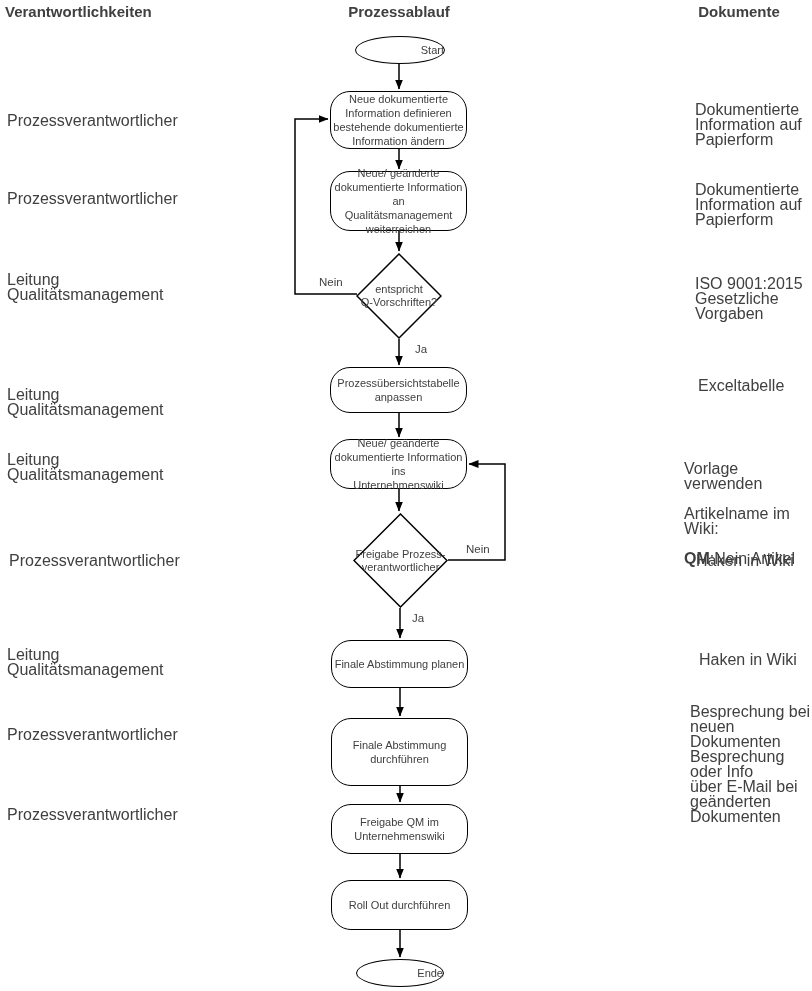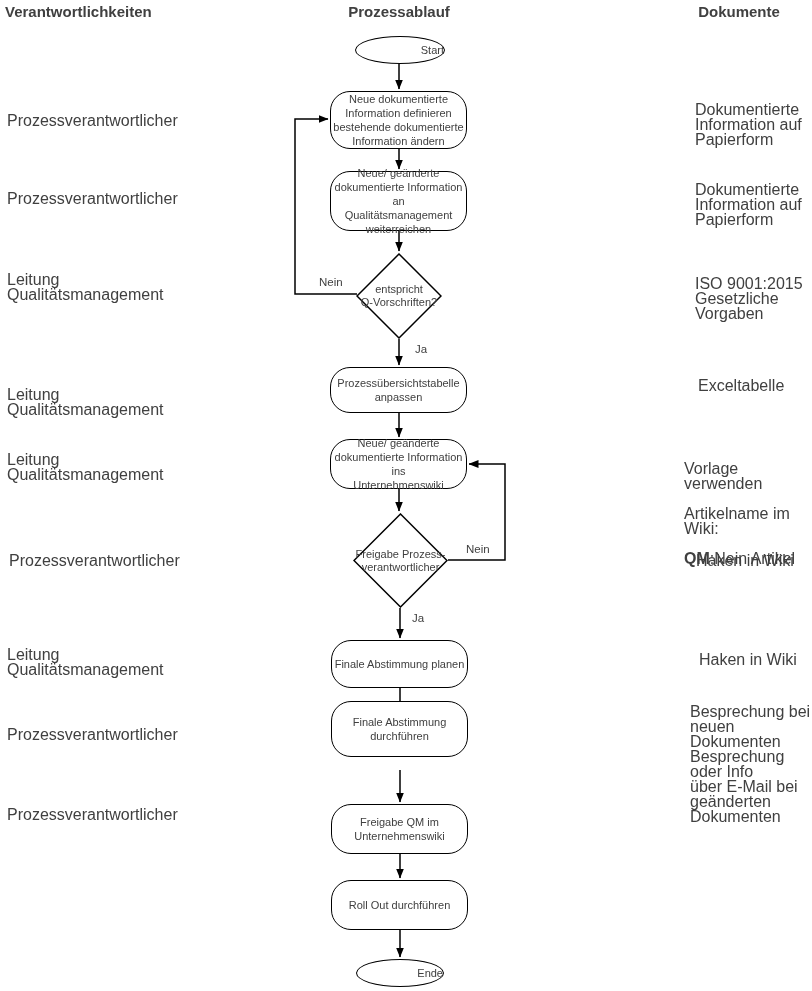--- a/index.html
+++ b/index.html
@@ -137,21 +137,21 @@
 anpassen</span>
   </div>
   <div class="node rounded" style="left:330px; top:439px; width:137px; height:50px;">
     <span>Neue/ geänderte
 dokumentierte Information ins
 Unternehmenswiki</span>
   </div>
   <div class="node rounded" style="left:331px; top:640px; width:137px; height:48px;">
     <span>Finale Abstimmung planen</span>
   </div>
-  <div class="node rounded" style="left:331px; top:701px; width:137px; height:56px;">
+  <div class="node rounded" style="left:331px; top:718px; width:137px; height:68px;">
     <span>Finale Abstimmung
 durchführen</span>
   </div>
   <div class="node rounded" style="left:331px; top:804px; width:137px; height:50px;">
     <span>Freigabe QM im
 Unternehmenswiki</span>
   </div>
   <div class="node rounded" style="left:331px; top:880px; width:137px; height:50px;">
     <span>Roll Out durchführen</span>
   </div>

